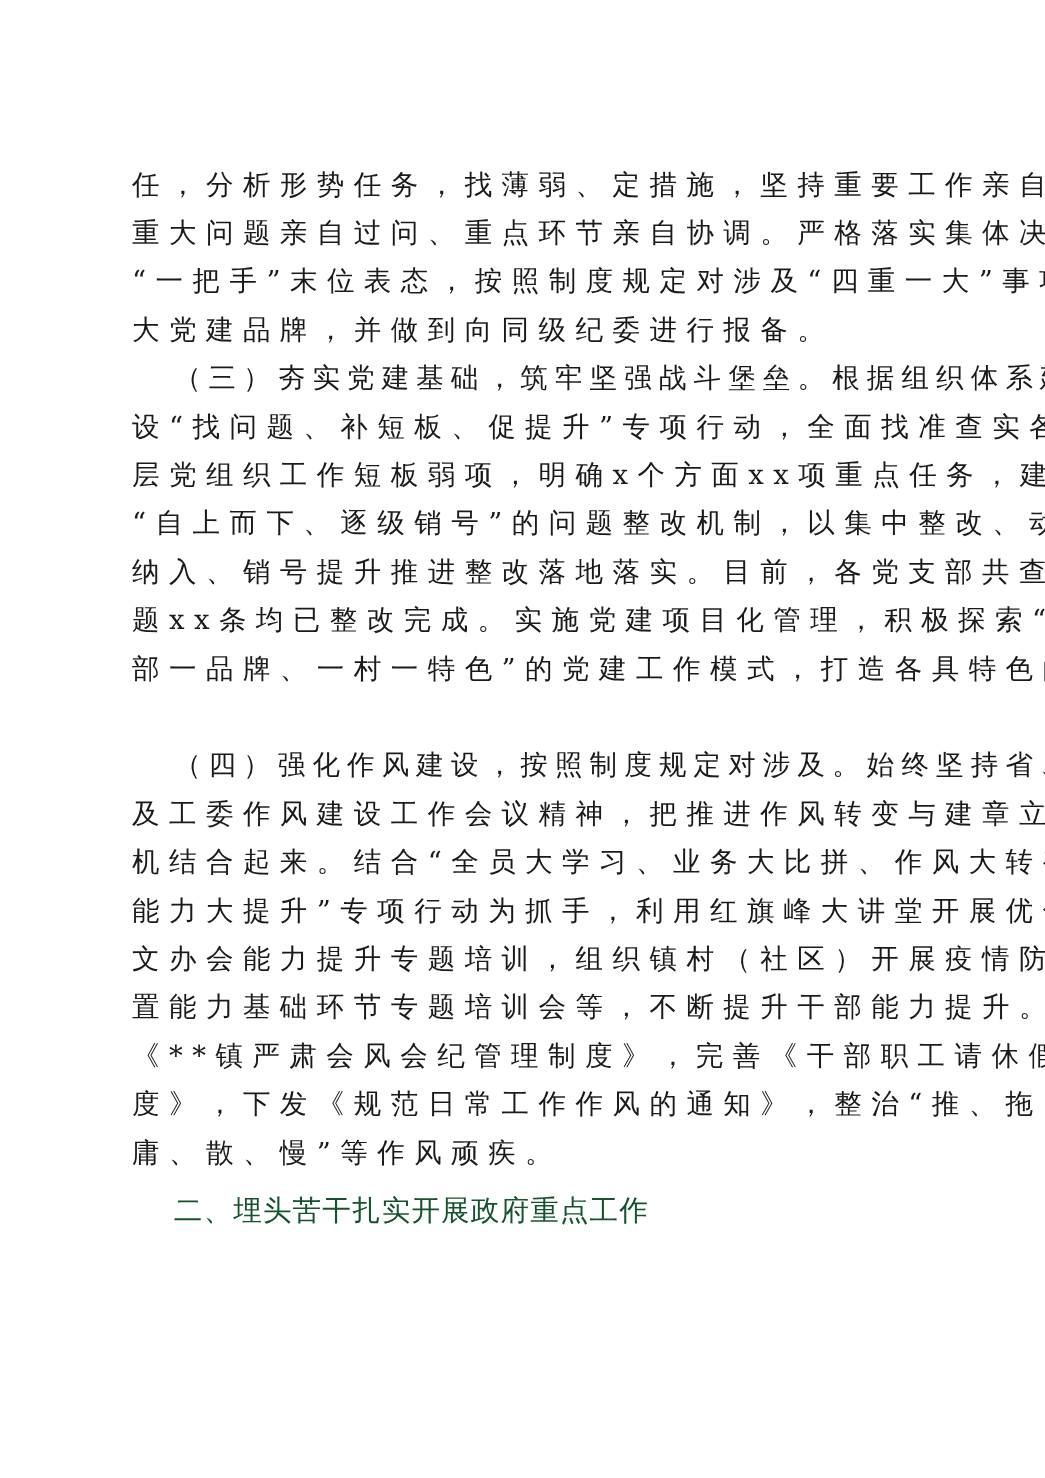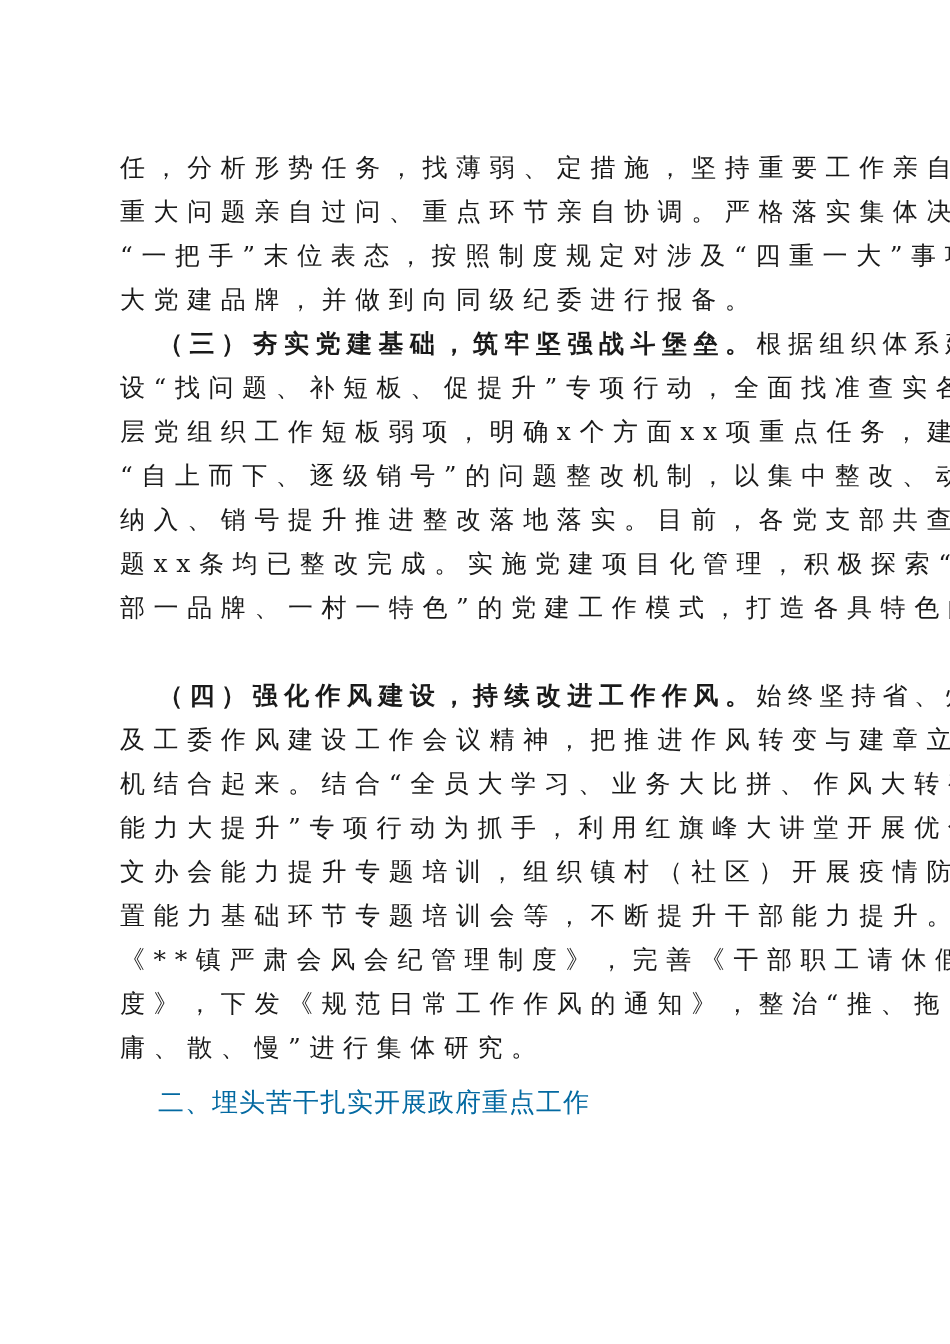--- a/index.html
+++ b/index.html
@@ -16,27 +16,27 @@
     color: #1a1a1a;
     white-space: nowrap;
     letter-spacing: 8.6px;
   }
   .line.indent { left: 158px; }
   .heading {
     position: absolute;
     left: 158px;
     height: 44px;
     line-height: 44px;
-    font-family: Liberation Sans, sans-serif;
+    font-family: Liberation Mono, monospace;
     font-size: 26px;
-    color: #0369a1;
+    color: #14532d;
     white-space: nowrap;
     letter-spacing: 1px;
   }
-  .bold-run { font-weight: bold; font-family: "DejaVu Sans", "Liberation Sans", sans-serif; letter-spacing: 6.5px; }
+  .bold-run { font-weight: normal; font-family: "DejaVu Sans", "Liberation Sans", sans-serif; letter-spacing: 6.5px; }
 </style>
 </head>
 <body>
 
 <div class="page">
 
   <div class="line" style="top:146px">任，分析形势任务，找薄弱、定措施，坚持重要工作亲自部署、</div>
   <div class="line" style="top:190px">重大问题亲自过问、重点环节亲自协调。严格落实集体决策、</div>
   <div class="line" style="top:234px">“一把手”末位表态，按照制度规定对涉及“四重一大”事项</div>
   <div class="line" style="top:278px">大党建品牌，并做到向同级纪委进行报备。</div>
@@ -45,26 +45,26 @@
     <span class="bold-run">（三）夯实党建基础，筑牢坚强战斗堡垒。</span><span>根据组织体系建</span>
   </div>
   <div class="line" style="top:366px">设“找问题、补短板、促提升”专项行动，全面找准查实各基</div>
   <div class="line" style="top:410px">层党组织工作短板弱项，明确x个方面xx项重点任务，建立</div>
   <div class="line" style="top:454px">“自上而下、逐级销号”的问题整改机制，以集中整改、动态</div>
   <div class="line" style="top:498px">纳入、销号提升推进整改落地落实。目前，各党支部共查摆问</div>
   <div class="line" style="top:542px">题xx条均已整改完成。实施党建项目化管理，积极探索“一支</div>
   <div class="line" style="top:586px">部一品牌、一村一特色”的党建工作模式，打造各具特色的六</div>
 
   <div class="line indent" style="top:674px; letter-spacing:6.5px;">
-    <span class="bold-run">（四）强化作风建设，持续改进工作作风。</span><span>始终坚持省、州</span>
+    <span class="bold-run">（四）强化作风建设，按照制度规定对涉及。</span><span>始终坚持省、州</span>
   </div>
   <div class="line" style="top:718px">及工委作风建设工作会议精神，把推进作风转变与建章立制有</div>
   <div class="line" style="top:762px">机结合起来。结合“全员大学习、业务大比拼、作风大转变、</div>
   <div class="line" style="top:806px">能力大提升”专项行动为抓手，利用红旗峰大讲堂开展优化办</div>
   <div class="line" style="top:850px">文办会能力提升专题培训，组织镇村（社区）开展疫情防控处</div>
   <div class="line" style="top:894px">置能力基础环节专题培训会等，不断提升干部能力提升。制定</div>
   <div class="line" style="top:938px">《**镇严肃会风会纪管理制度》，完善《干部职工请休假制</div>
   <div class="line" style="top:982px">度》，下发《规范日常工作作风的通知》，整治“推、拖、怕、</div>
-  <div class="line" style="top:1026px">庸、散、慢”进行集体研究。</div>
+  <div class="line" style="top:1026px">庸、散、慢”等作风顽疾。</div>
 
   <div class="heading" style="top:1080px">二、埋头苦干扎实开展政府重点工作</div>
 
 </div>
 
 </body></html>

